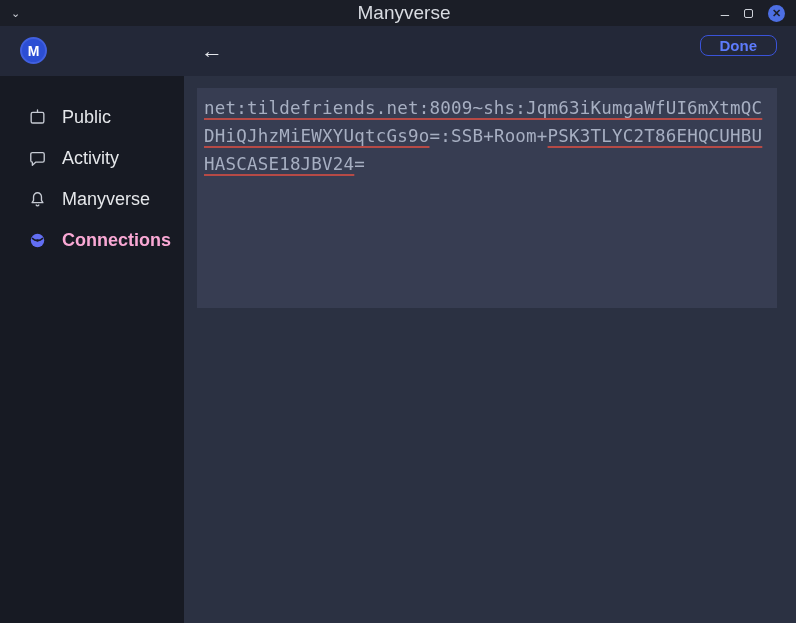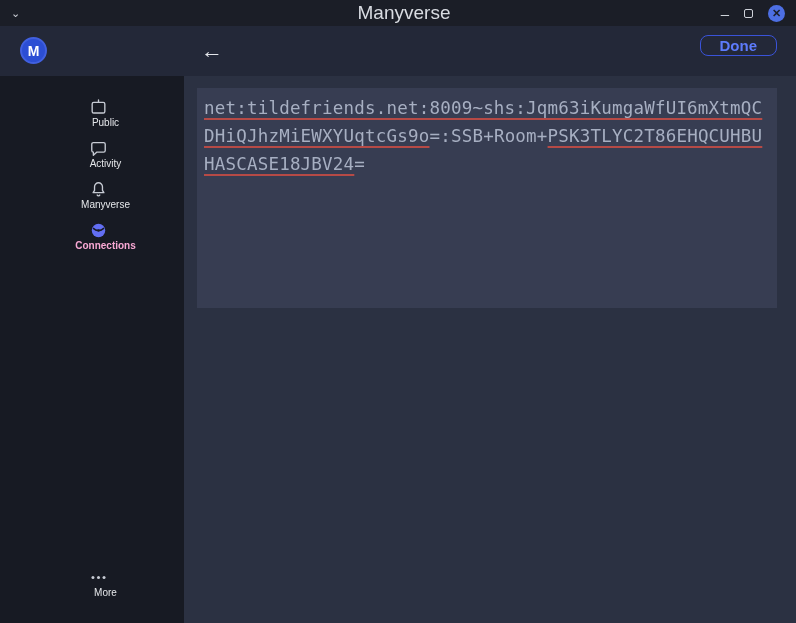--- a/index.html
+++ b/index.html
@@ -55,21 +55,21 @@
   }
 
   
   .sidebar {
     position: absolute; top: 76px; left: 0; width: 184px; height: 547px;
     background: #171a23; display: flex; flex-direction: column;
   }
   .nav-top { padding-top: 21px; }
   .nav-item {
     height: 41px; display: flex; align-items: center; padding-left: 27px;
-    color: #e5e7ea; font-size: 10px; cursor: pointer; white-space: nowrap; flex-direction: column;
+    color: #e5e7ea; font-size: 18px; cursor: pointer; white-space: nowrap;
   }
   .nav-item .icn {
     width: 20px; height: 20px; margin-right: 15px; flex: 0 0 20px;
     display: flex; align-items: center; justify-content: center;
   }
   .icn svg { display: block; }
   .icn .stroke { stroke: #c7cbd4; fill: none; stroke-width: 1.7; stroke-linejoin: round; stroke-linecap: round; }
   .icn .fill { fill: #c7cbd4; }
   .nav-item.selected { color: #f9a8d4; font-weight: bold; }
   .sidebar-footer { margin-top: auto; padding-bottom: 15px; }
@@ -153,30 +153,20 @@
           <circle cx="12" cy="12" r="1.6" fill="#171a23"></circle>
         </svg>
       </span>
       <span>Connections</span>
     </div>
 
   </div>
 
   <div class="sidebar-footer">
 
-    <div class="nav-item">
-      <span class="icn">
-        <svg width="19" height="19" viewBox="0 0 24 24">
-          <circle class="fill" cx="5" cy="12" r="1.9"></circle>
-          <circle class="fill" cx="12" cy="12" r="1.9"></circle>
-          <circle class="fill" cx="19" cy="12" r="1.9"></circle>
-        </svg>
-      </span>
-      <span>More</span>
-    </div>
 
 
 
   </div>
 </div>
 
 <div class="main">
   <div class="invite-box">
     <div class="code-line"><span class="misspell">net:tildefriends.net:8009~shs:Jqm63iKumgaWfUI6mXtmQC</span></div>
     <div class="code-line"><span class="misspell">DHiQJhzMiEWXYUqtcGs9o</span><span>=:</span><span>SSB+Room+</span><span class="misspell">PSK3TLYC2T86EHQCUHBU</span></div>

